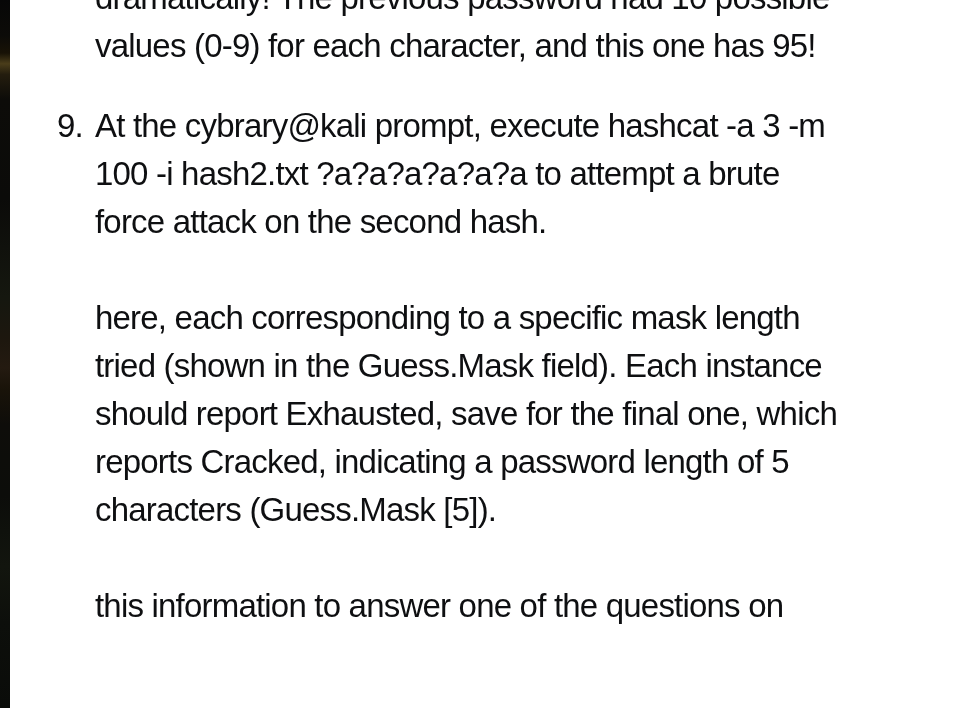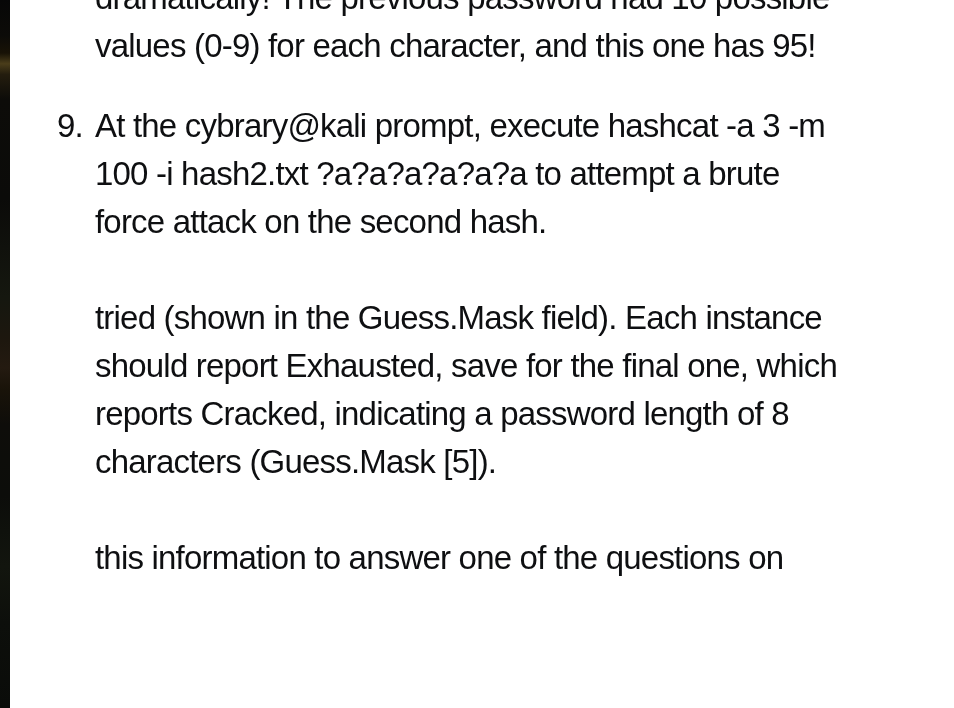--- a/index.html
+++ b/index.html
@@ -62,23 +62,24 @@
 
       <span class="list-number">9.</span>
 
       <div class="para para-instruction">
         <div class="line"><span>At the cybrary@kali prompt, execute </span><span class="b">hashcat -a 3 -m</span></div>
         <div class="line"><span class="b">100 -i hash2.txt ?a?a?a?a?a?a</span><span> to attempt a brute</span></div>
         <div class="line">force attack on the second hash.</div>
       </div>
 
       <div class="para para-explanation">
+        <div class="line">here, each corresponding to a specific mask length</div>
         <div class="line">tried (shown in the Guess.Mask field). Each instance</div>
         <div class="line">should report Exhausted, save for the final one, which</div>
-        <div class="line">reports Cracked, indicating a password length of 8</div>
+        <div class="line">reports Cracked, indicating a password length of 5</div>
         <div class="line">characters (Guess.Mask [5]).</div>
       </div>
 
       <div class="para b">
         <div class="line">this information to answer one of the questions on</div>
       </div>
 
     </div>
   </div>
 </div>

